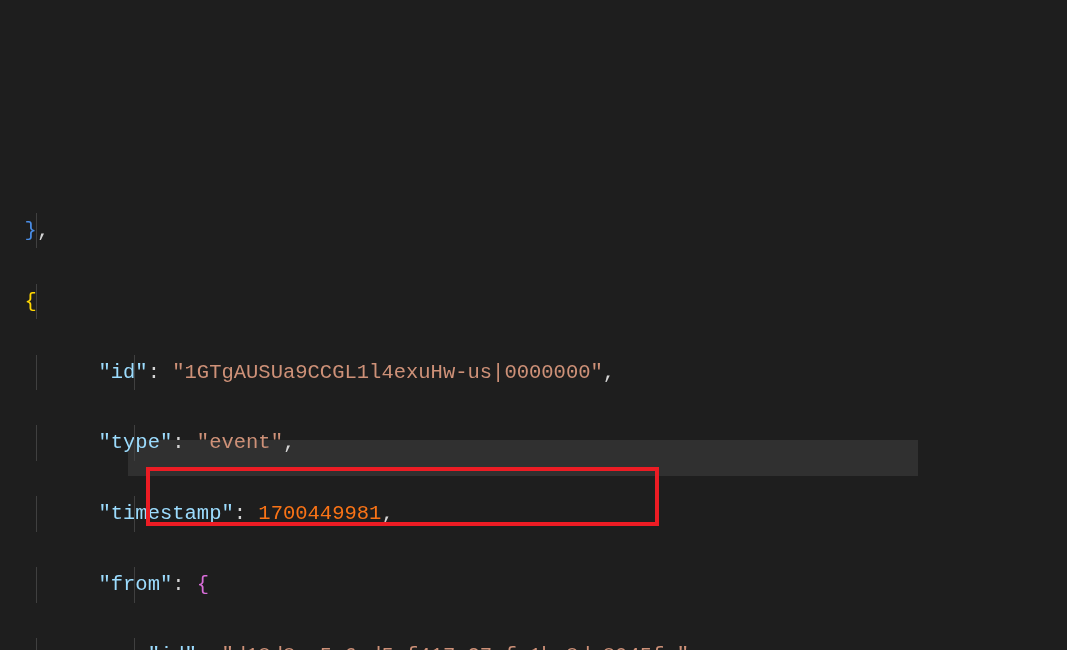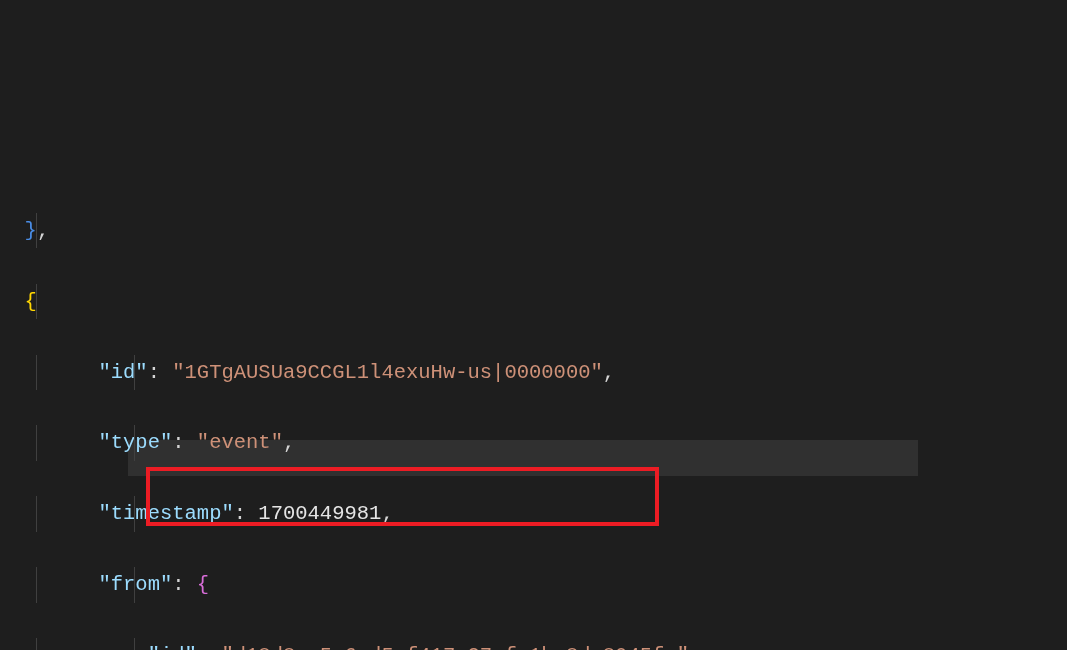--- a/index.html
+++ b/index.html
@@ -29,21 +29,21 @@
     bottom: 0;
     width: 1px;
     background: #404040;
   }
   .ind-guide.g1 { left: 36px; }
   .ind-guide.g2 { left: 134px; }
   .tok-brace  { color: #ffd602; }
   .tok-brace2 { color: #d96dd9; }
   .tok-key    { color: #9cdcfe; }
   .tok-str    { color: #ce9178; }
-  .tok-num    { color: #e5e5e5; }
+  .tok-num    { color: #f97316; }
   .tok-punct  { color: #d4d4d4; }
   .topbrace   { color: #4a8de6; }
 
   .highlight-bar {
     position: absolute;
     background: #303030;
     height: 36px;
     left: 128px;
     width: 790px;
     top: 440px;

